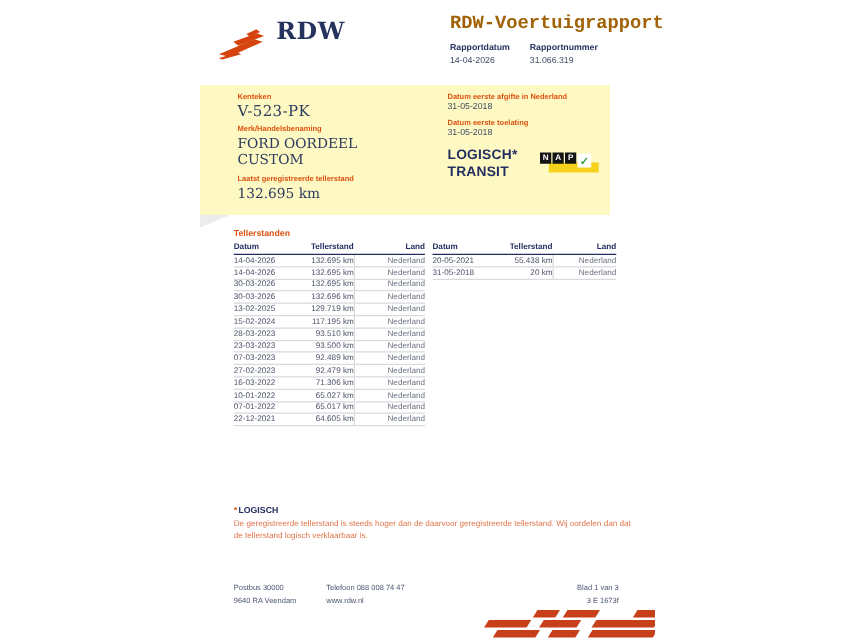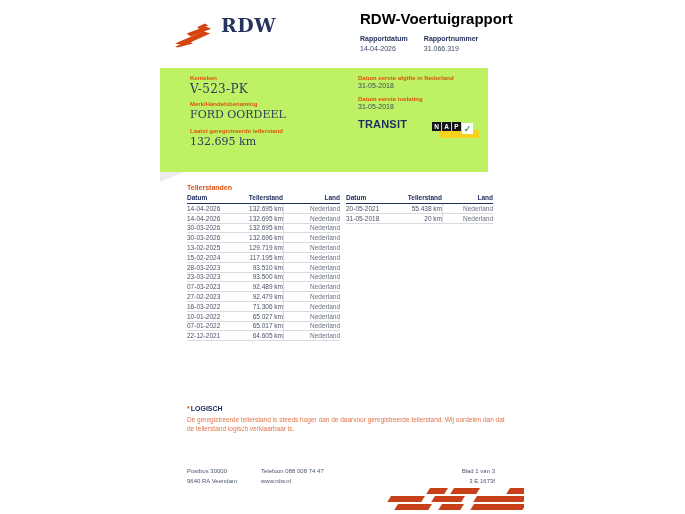--- a/index.html
+++ b/index.html
@@ -8,28 +8,28 @@
     position:relative; width:685px; height:514px; background:#ffffff;
     font-family:"Liberation Sans", sans-serif; overflow:hidden;
   }
 
   
   .logo-block { position:absolute; left:173px; top:12px; width:120px; height:40px; }
   .logo-eagle { position:absolute; left:0; top:10px; width:44px; height:26px; }
   .logo-text  { position:absolute; left:48px; top:2px; font-family:"DejaVu Serif", serif;
                 font-size:19px; font-weight:600; color:#26335F; letter-spacing:0.5px; }
 
-  .report-title { position:absolute; left:360px; top:10px; font-family:Liberation Sans, sans-serif;
-                  font-size:15px; font-weight:bold; color:#000000; }
+  .report-title { position:absolute; left:360px; top:10px; font-family:Liberation Mono, monospace;
+                  font-size:15px; font-weight:bold; color:#a16207; }
   .report-meta { position:absolute; left:360px; top:35px; display:flex; gap:16px; }
   .meta-label { font-size:7px; font-weight:bold; color:#26335F; }
   .meta-value { font-size:7px; color:#3F4A63; margin-top:3px; }
 
   
-  .card { position:absolute; left:160px; top:68px; width:328px; height:104px; background:#bef264; }
+  .card { position:absolute; left:160px; top:68px; width:328px; height:104px; background:#fef9c3; }
   .card-tail { position:absolute; left:160px; top:172px; width:0; height:0;
                border-top:10px solid #ECECEC; border-right:24px solid transparent; }
   .card-left  { position:absolute; left:30px; top:7px; width:160px; }
   .card-right { position:absolute; left:198px; top:7px; width:122px; }
   .fld-label { font-size:6px; font-weight:bold; color:#DC5212; margin-bottom:1px; }
   .v-plate { font-family:"DejaVu Serif", serif; font-size:12px; color:#2C3A5E; margin-bottom:5px; letter-spacing:0.3px; }
   .v-make  { font-family:"DejaVu Serif", serif; font-size:11px; color:#2C3A5E; line-height:13px; margin-bottom:7px; }
   .v-odo   { font-family:"DejaVu Serif", serif; font-size:11px; color:#2C3A5E; }
   .v-date  { font-size:7px; color:#3F4A63; margin-bottom:7px; }
   .oordeel { margin-top:7px; font-size:11px; font-weight:bold; color:#232E60; line-height:14px; letter-spacing:0.2px; }
@@ -102,31 +102,33 @@
     </div>
   </div>
 
   <div class="card">
     <div class="card-left">
       <div class="fld-label">Kenteken</div>
       <div class="v-plate">V-523-PK</div>
       <div class="fld-label">Merk/Handelsbenaming</div>
       <div class="v-make">
         <div>FORD OORDEEL</div>
+        <div>CUSTOM</div>
       </div>
       <div class="fld-label">Laatst geregistreerde tellerstand</div>
       <div class="v-odo">132.695 km</div>
     </div>
 
     <div class="card-right">
       <div class="fld-label">Datum eerste afgifte in Nederland</div>
       <div class="v-date">31-05-2018</div>
       <div class="fld-label">Datum eerste toelating</div>
       <div class="v-date">31-05-2018</div>
       <div class="oordeel">
+        <div>LOGISCH*</div>
         <div>TRANSIT</div>
       </div>
       <div class="nap">
         <div class="nap-bar"></div>
         <div class="nap-cells">
           <div class="nap-cell">N</div>
           <div class="nap-cell">A</div>
           <div class="nap-cell">P</div>
           <div class="nap-check">✓</div>
         </div>

